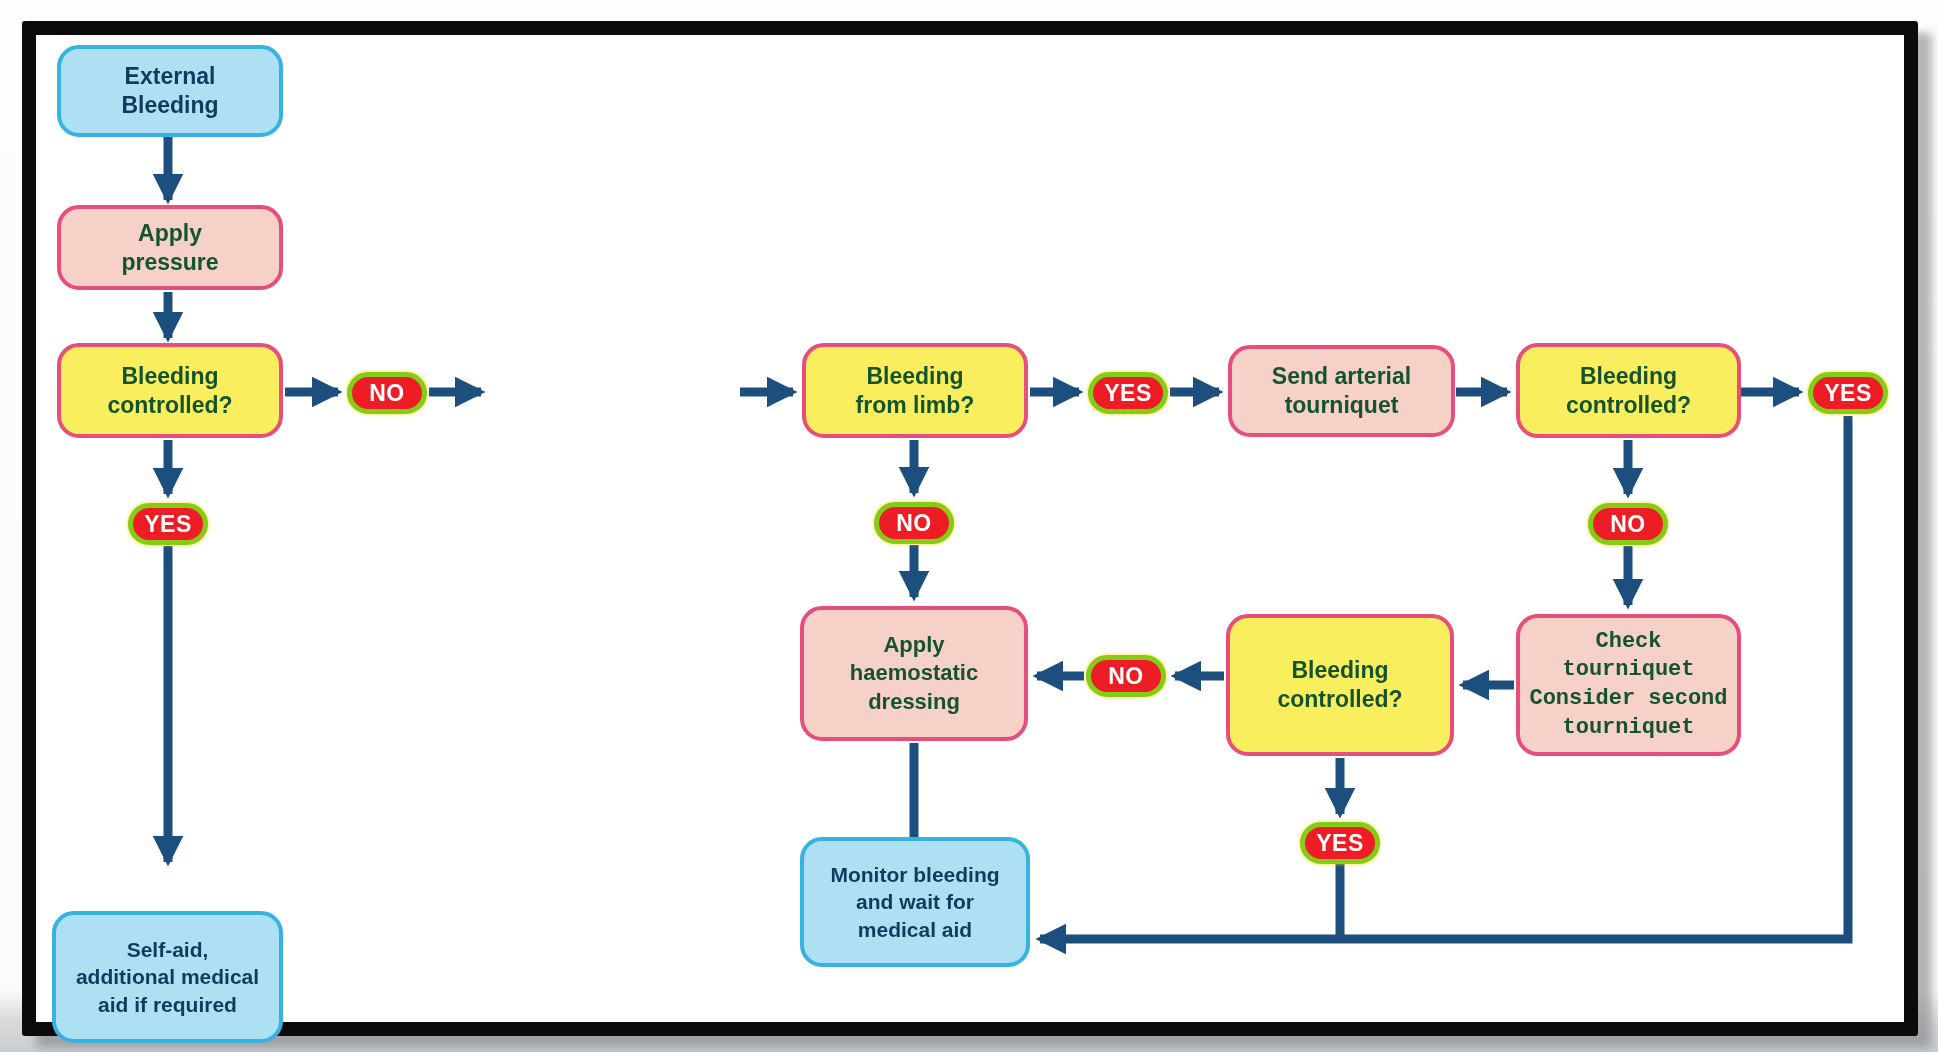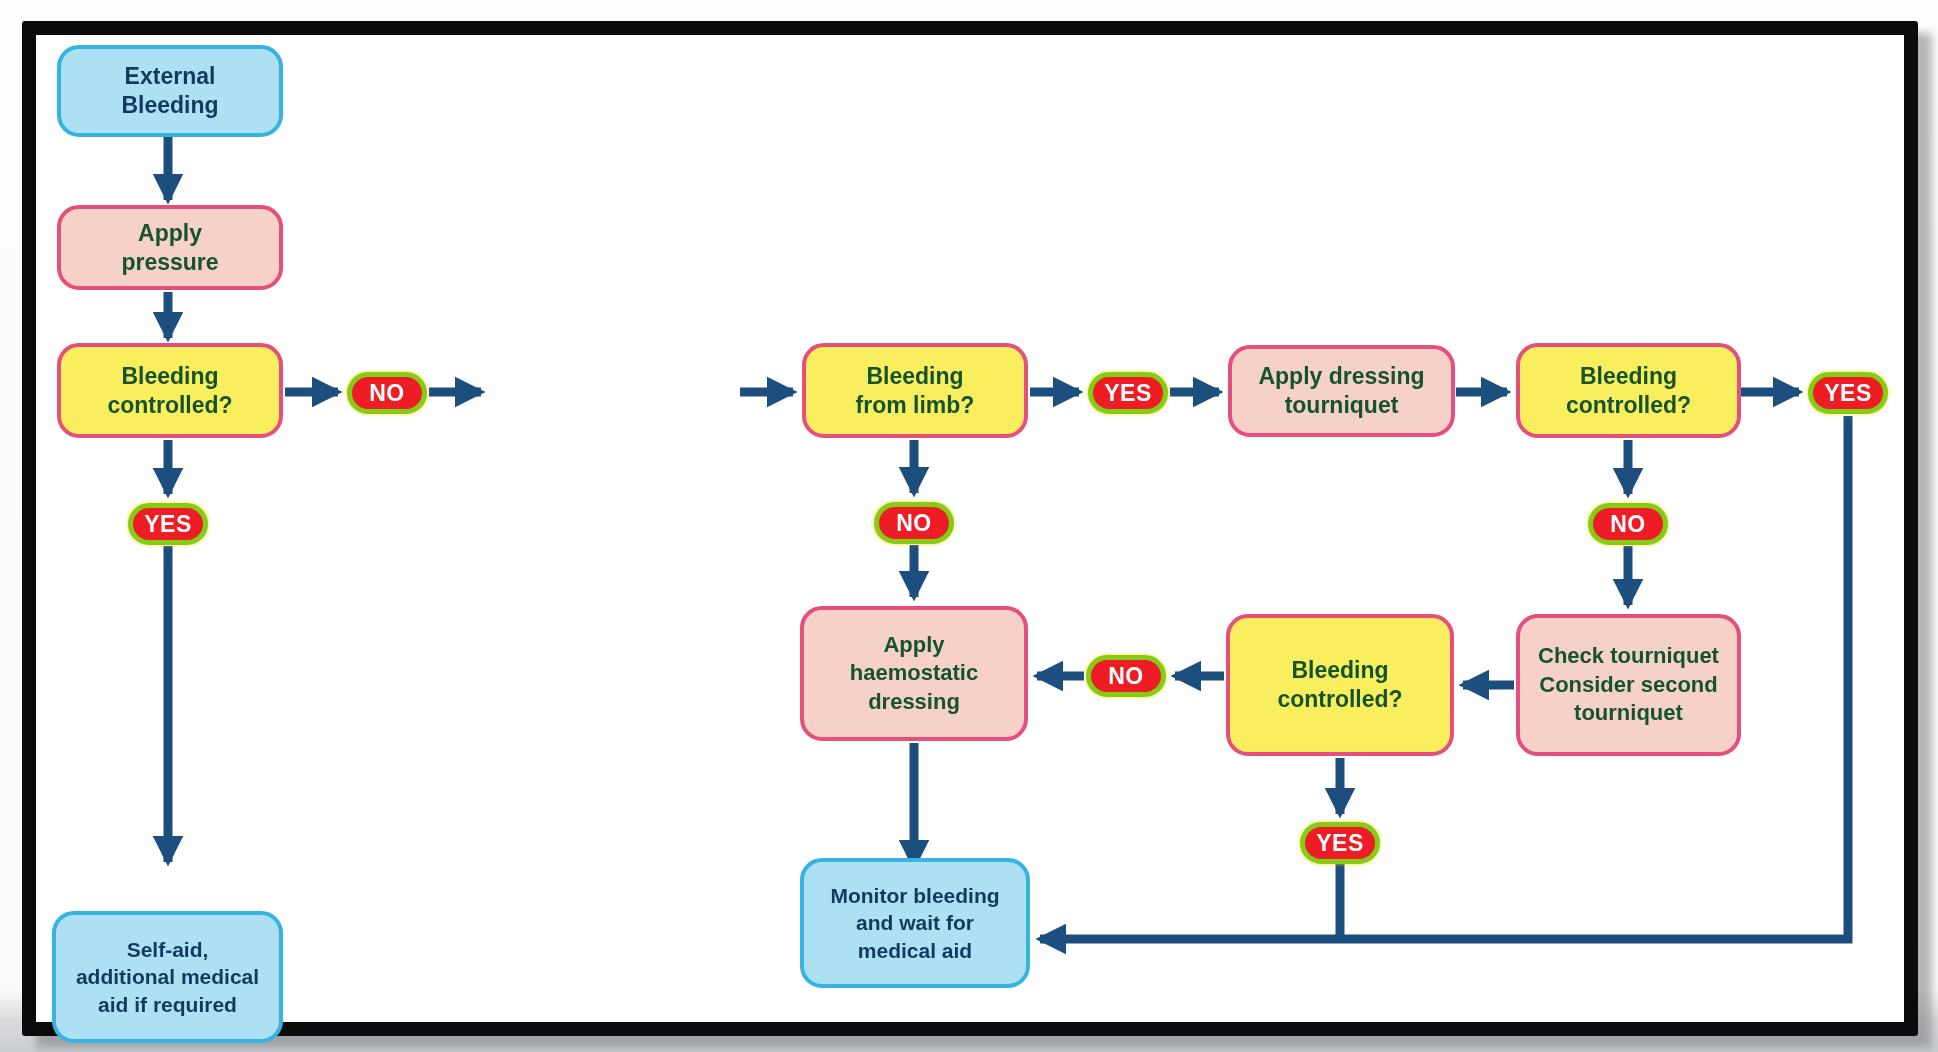--- a/index.html
+++ b/index.html
@@ -118,42 +118,42 @@
   <div class="node node-pink" style="left:57px; top:205px; width:226px; height:85px;">Apply
 pressure</div>
 
   <div class="node node-yellow" style="left:57px; top:343px; width:226px; height:95px;">Bleeding
 controlled?</div>
 
 
   <div class="node node-yellow" style="left:802px; top:343px; width:226px; height:95px;">Bleeding
 from limb?</div>
 
-  <div class="node node-pink" style="left:1228px; top:345px; width:227px; height:92px;">Apply dressing
+  <div class="node node-pink" style="left:1228px; top:345px; width:227px; height:92px;">Send arterial
 tourniquet</div>
 
   <div class="node node-yellow" style="left:1516px; top:343px; width:225px; height:95px;">Bleeding
 controlled?</div>
 
   <div class="node node-pink fs22" style="left:800px; top:606px; width:228px; height:135px;">Apply
 haemostatic
 dressing</div>
 
   <div class="node node-yellow" style="left:1226px; top:614px; width:228px; height:142px;">Bleeding
 controlled?</div>
 
-  <div class="node node-pink fs22" style="left:1516px; top:614px; width:225px; height:142px;">Check tourniquet
+  <div class="node node-pink fs22" style="left:1516px; top:614px; width:225px; height:142px;font-family:Liberation Mono, monospace;">Check tourniquet
 Consider second
 tourniquet</div>
 
   <div class="node node-blue fs21" style="left:52px; top:911px; width:231px; height:132px;">Self-aid,
 additional medical
 aid if required</div>
 
-  <div class="node node-blue fs21" style="left:800px; top:858px; width:230px; height:130px;">Monitor bleeding
+  <div class="node node-blue fs21" style="left:800px; top:837px; width:230px; height:130px;">Monitor bleeding
 and wait for
 medical aid</div>
 
   <div class="badge" style="left:347px; top:372px;">NO</div>
 
   <div class="badge" style="left:1088px; top:372px;">YES</div>
 
   <div class="badge" style="left:1808px; top:372px;">YES</div>
 
   <div class="badge" style="left:128px; top:503px;">YES</div>

